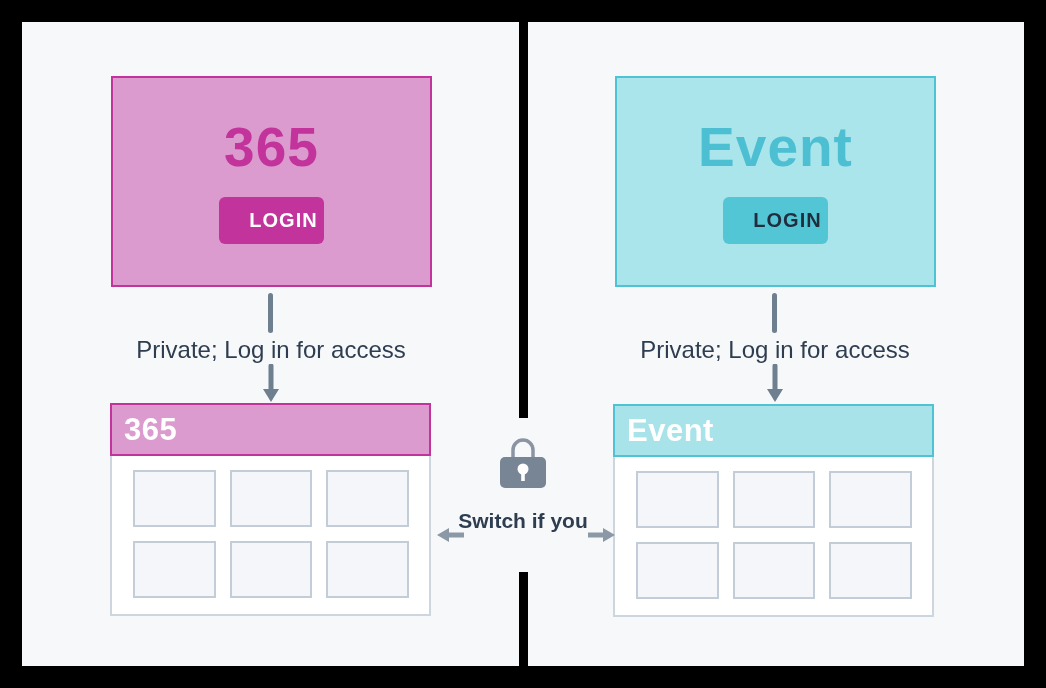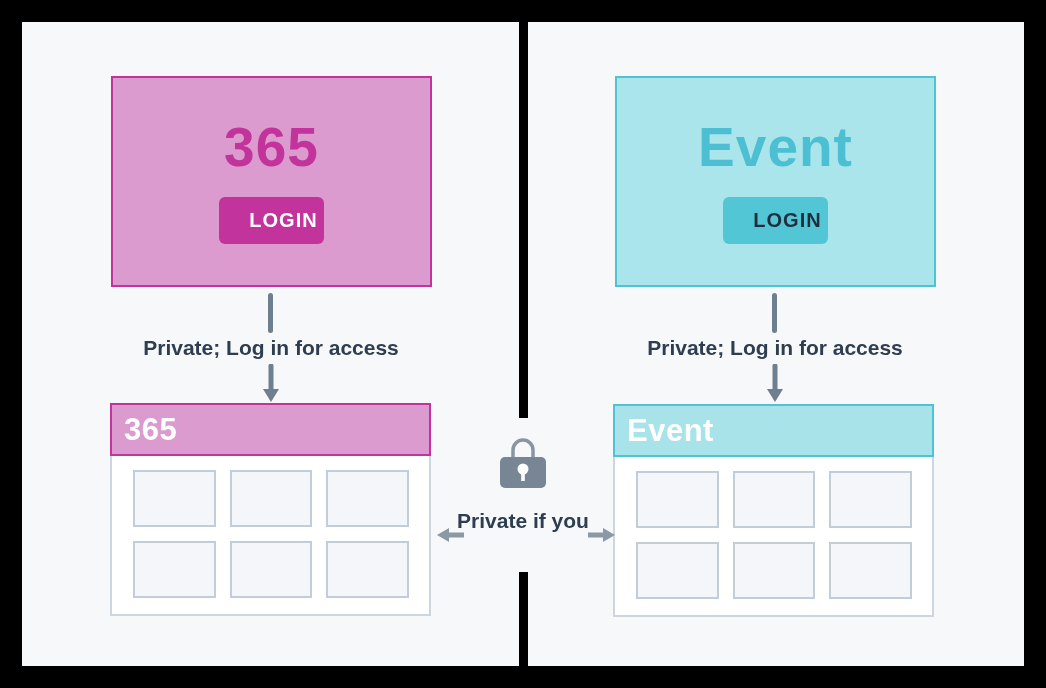--- a/index.html
+++ b/index.html
@@ -73,22 +73,22 @@
     width: 5px; height: 40px;
     border-radius: 3px;
     background: #6e7f8f;
   }
   .stem1.left { left: 246px; }
   .stem1.right { left: 750px; }
   .flow-label {
     position: absolute;
     top: 314px;
     transform: translateX(-50%);
-    font-size: 21px;
-    font-weight: 700;
+    font-size: 24px;
+    font-weight: 400;
     color: #2e3d4f;
     white-space: nowrap;
   }
   .flow-label.left { left: 249px; }
   .flow-label.right { left: 753px; }
   .down-arrow {
     position: absolute;
     top: 342px;
   }
   .down-arrow.left { left: 239px; }
@@ -212,21 +212,21 @@
     </div>
 
     <svg class="lock-wrap" width="52" height="58" viewBox="0 0 52 58">
       <path d="M 16 27 v -9 a 10 10 0 0 1 20 0 v 9" fill="none" stroke="#8a94a2" stroke-width="3.5"></path>
       <rect x="3" y="25" width="46" height="31" rx="5" fill="#778594"></rect>
       <circle cx="26" cy="37" r="5.5" fill="#ffffff"></circle>
       <rect x="24.2" y="39" width="3.6" height="10" fill="#ffffff"></rect>
     </svg>
 
     <div class="switch-label">
-      <div>Private if you</div>
+      <div>Switch if you</div>
     </div>
 
     <svg class="side-arrow to-left" width="30" height="18" viewBox="0 0 30 18">
       <line x1="28" y1="9" x2="12" y2="9" stroke="#8b98a6" stroke-width="5"></line>
       <polygon points="13,2 13,16 1,9" fill="#8b98a6"></polygon>
     </svg>
     <svg class="side-arrow to-right" width="30" height="18" viewBox="0 0 30 18">
       <line x1="2" y1="9" x2="18" y2="9" stroke="#8b98a6" stroke-width="5"></line>
       <polygon points="17,2 17,16 29,9" fill="#8b98a6"></polygon>
     </svg>

